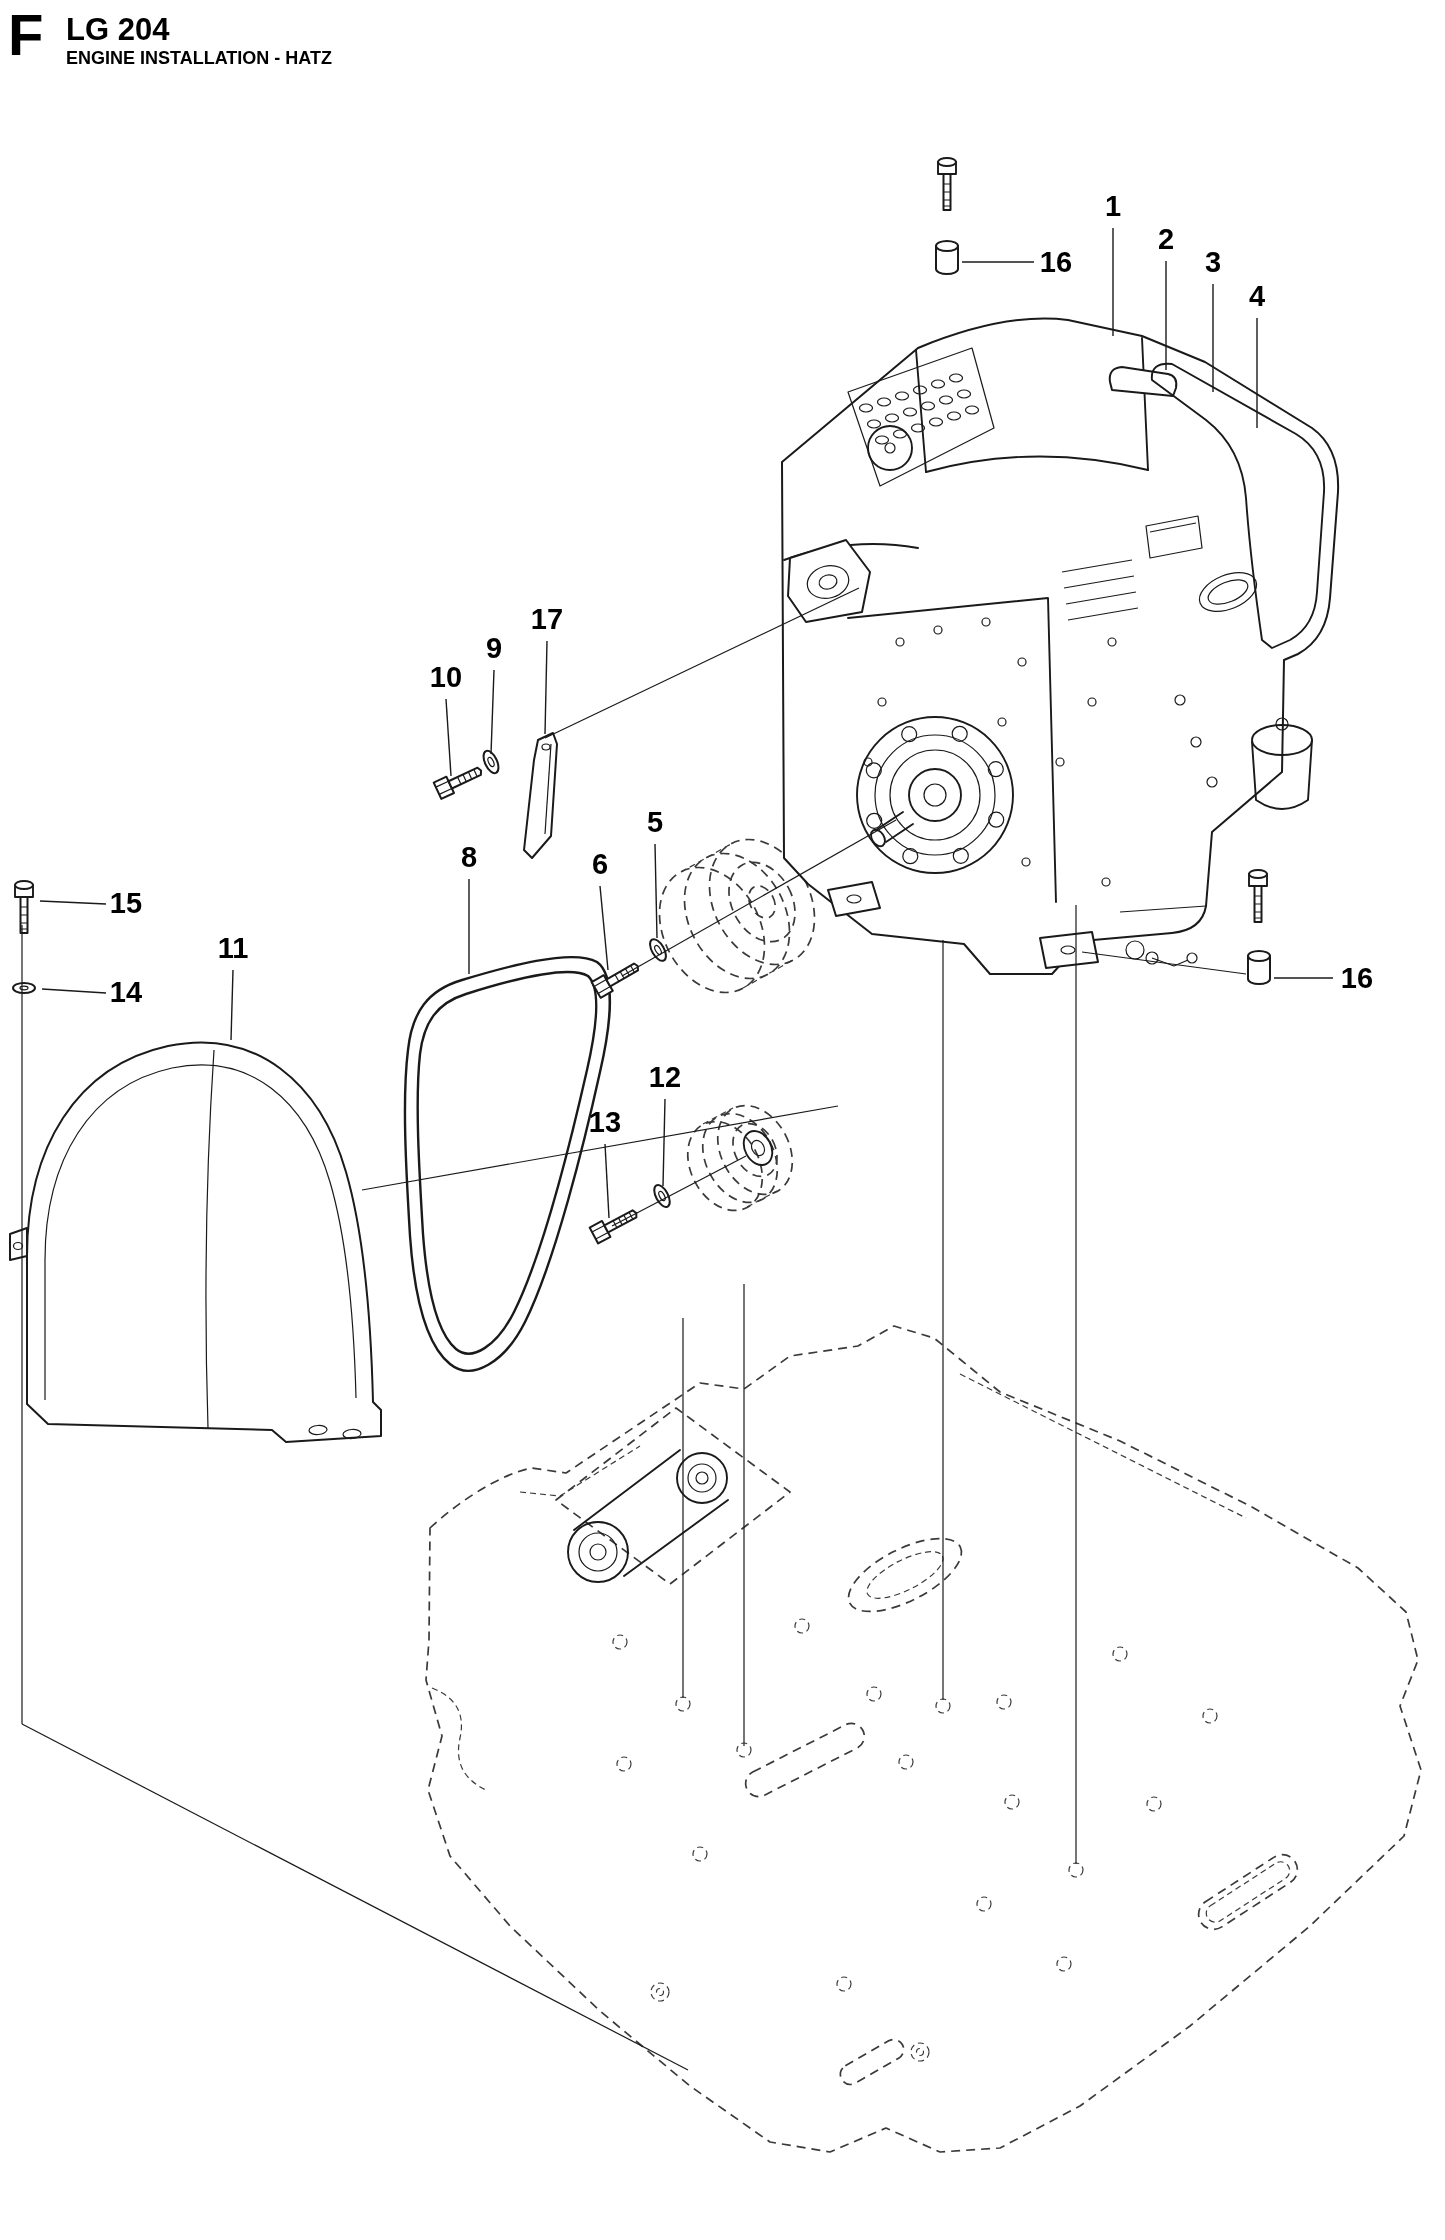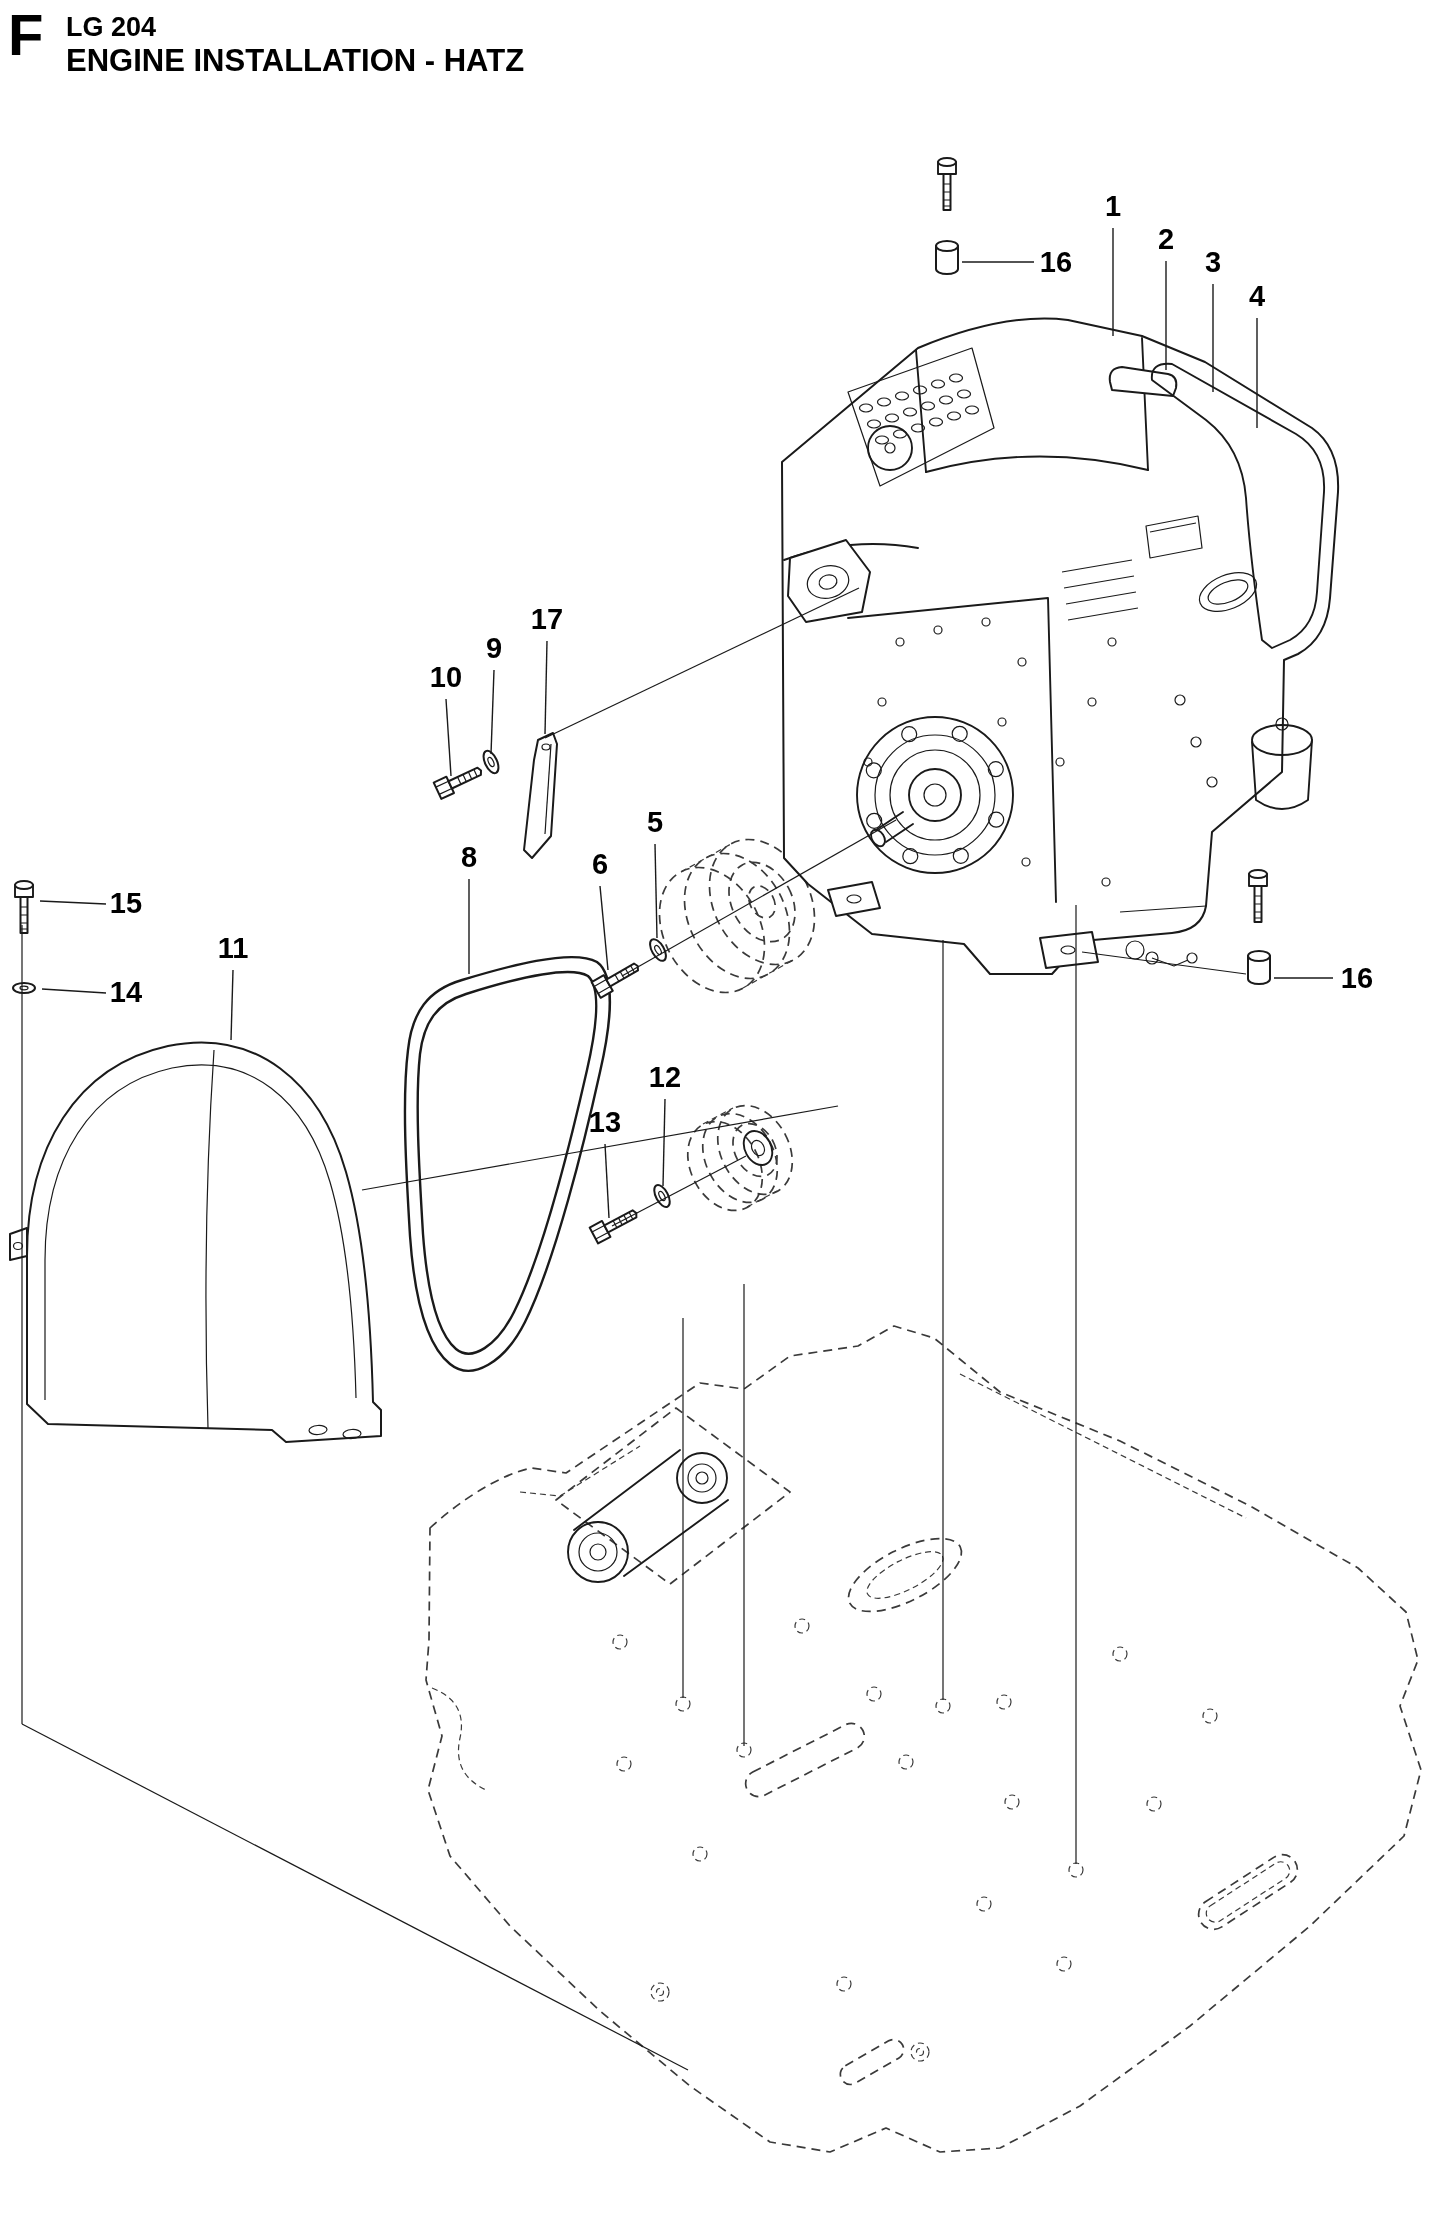--- a/index.html
+++ b/index.html
@@ -8,22 +8,22 @@
     width:1445px; height:2240px; position:relative;
     font-family:"Liberation Sans", sans-serif; color:#000;
     overflow:hidden;
   }
   .sheet { position:absolute; inset:0; background:#fff; }
   .hdr-f {
     position:absolute; left:8px; top:6px;
     font-size:58px; font-weight:bold; line-height:1; color:#000;
   }
   .hdr-block { position:absolute; left:66px; top:12px; }
-  .hdr-model { font-size:27px; font-weight:bold; line-height:1.15; }
-  .hdr-title { font-size:31px; font-weight:bold; line-height:1.15; }
+  .hdr-model { font-size:31px; font-weight:bold; line-height:1.15; }
+  .hdr-title { font-size:18px; font-weight:bold; line-height:1.15; }
   svg.diagram { position:absolute; left:0; top:0; }
 
   .callout { font-family:"Liberation Sans",sans-serif; font-weight:bold; font-size:29px; fill:#000; text-anchor:middle; }
   .leader { fill:none; stroke:#1a1a1a; stroke-width:1.4; }
   .construction { stroke:#1a1a1a; stroke-width:1.2; }
 
   .part     { fill:#ffffff; stroke:#1a1a1a; stroke-width:2; stroke-linejoin:round; }
   .partline { fill:none; stroke:#1a1a1a; stroke-width:1.9; stroke-linejoin:round; stroke-linecap:round; }
   .thin     { fill:none; stroke:#1a1a1a; stroke-width:1.2; stroke-linejoin:round; }
   .beltline { fill:none; stroke:#1a1a1a; stroke-width:2.4; stroke-linejoin:round; }

